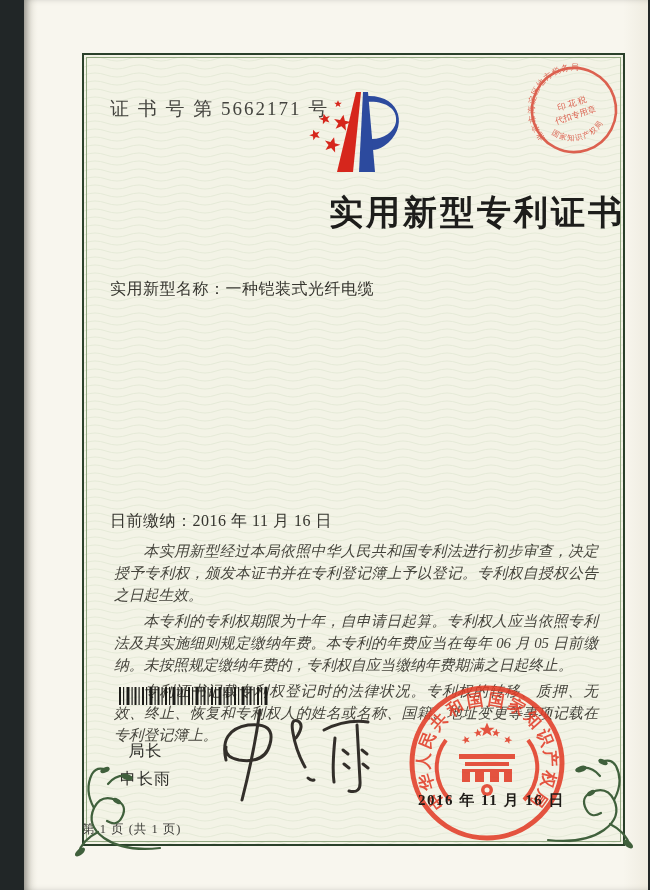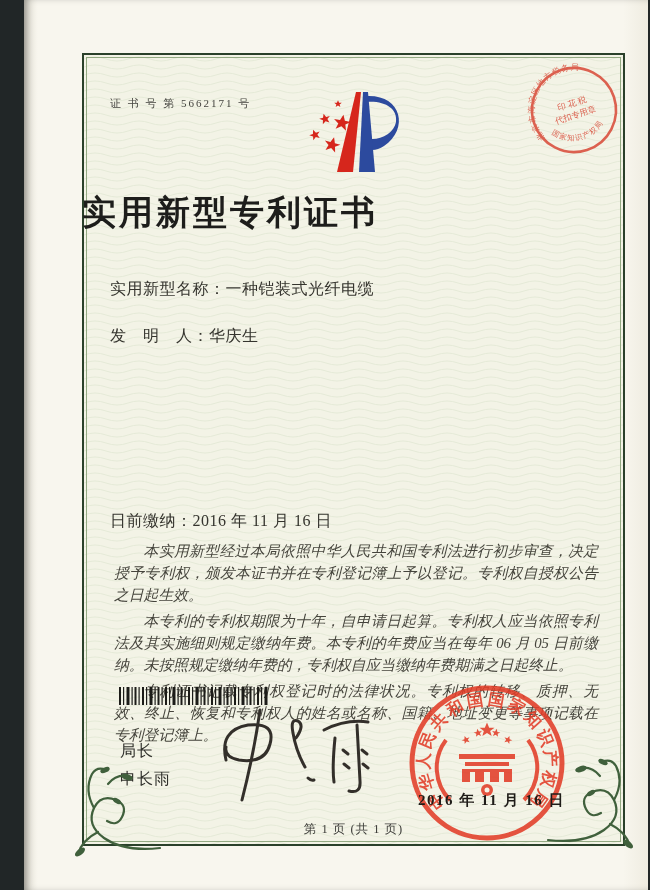--- a/index.html
+++ b/index.html
@@ -16,53 +16,53 @@
   .frame{
     position:absolute;left:58px;top:53px;width:543px;height:793px;
     border:2px solid #2a402a;background:#f3f3e6;box-sizing:border-box;
   }
   .frame-inner{
     position:absolute;left:2px;top:2px;right:2px;bottom:2px;
     border:1px solid #93a982;
   }
   .guilloche{position:absolute;left:0;top:0;width:100%;height:100%;opacity:.55;}
   .cert-no{
-    position:absolute;left:86px;top:96px;font-size:11px;letter-spacing:2px;
+    position:absolute;left:86px;top:96px;font-size:19px;letter-spacing:2px;
     color:#44443f;
   }
   .logo{position:absolute;left:280px;top:88px;}
   .tax-stamp{position:absolute;left:502px;top:62px;transform:rotate(-18deg);opacity:.85;}
   .title{
-    position:absolute;left:58px;top:190px;width:543px;text-align:left;
+    position:absolute;left:58px;top:190px;width:543px;text-align:right;
     font-size:34px;font-weight:600;letter-spacing:3px;color:#1d1d1b;
   }
   .field-row{
     position:absolute;left:86px;font-size:16px;color:#35342e;letter-spacing:.5px;
     white-space:pre;
     text-align:right;
   }
   .paragraphs{
     position:absolute;left:86px;top:536px;width:492px;
     font-size:14.8px;line-height:22px;color:#45443c;font-style:italic;
     text-align:justify;
   }
   .paragraphs p{margin:4px;text-indent:2em;font-family:Liberation Serif, serif;}
   .barcode{position:absolute;left:95px;top:687px;}
   .signer{
     position:absolute;left:96px;top:737px;font-size:16px;line-height:28px;
-    color:#2e2e2a;letter-spacing:1px;font-family:"Liberation Sans","DejaVu Sans",sans-serif;
+    color:#2e2e2a;letter-spacing:1px;font-family:"Liberation Sans","DejaVu Sans",sans-serif;text-align:center;
   }
   .signature{position:absolute;left:180px;top:698px;}
   .big-seal{position:absolute;left:378px;top:678px;opacity:.88;}
   .seal-date{
     position:absolute;left:394px;top:791px;font-size:15px;color:#1f1c18;
     letter-spacing:1.5px;z-index:5;font-weight:600;white-space:pre;
   }
   .footer{
-    position:absolute;left:58px;top:821px;width:543px;text-align:center;
+    position:absolute;left:58px;top:821px;width:543px;
     font-size:12.5px;color:#3c3c38;letter-spacing:1px;
   }
   .flourish{position:absolute;z-index:3;}
   .fl-bl{left:40px;top:760px;}
   .fl-br{left:522px;top:752px;transform:scaleX(-1);}
 </style>
 </head>
 <body>
 
 <div class="paper">
@@ -109,21 +109,20 @@
     <text font-size="7.5" fill="#d84836" letter-spacing="1">
       <textPath href="#taxBot" startOffset="2">国家知识产权局</textPath>
     </text>
     <text x="48" y="44" font-size="8.5" fill="#d84836" text-anchor="middle">印 花 税</text>
     <text x="48" y="56" font-size="8.5" fill="#d84836" text-anchor="middle">代扣专用章</text>
   </svg>
 
   <div class="title">实用新型专利证书</div>
 
   <div class="field-row" style="top:279px"><span>实用新型名称：</span><span>一种铠装式光纤电缆</span></div>
-  <div class="field-row" style="top:326px"><span>发　明　人：</span><span>华庆生</span></div>
   <div class="field-row" style="top:511px"><span>日前缴纳：</span><span>2016 年 11 月 16 日</span></div>
 
   <div class="paragraphs">
     <p>本实用新型经过本局依照中华人民共和国专利法进行初步审查，决定授予专利权，颁发本证书并在专利登记簿上予以登记。专利权自授权公告之日起生效。</p>
     <p>本专利的专利权期限为十年，自申请日起算。专利权人应当依照专利法及其实施细则规定缴纳年费。本专利的年费应当在每年 06 月 05 日前缴纳。未按照规定缴纳年费的，专利权自应当缴纳年费期满之日起终止。</p>
     <p>专利证书记载专利权登记时的法律状况。专利权的转移、质押、无效、终止、恢复和专利权人的姓名或名称、国籍、地址变更等事项记载在专利登记簿上。</p>
   </div>
 
   <svg class="barcode" width="150" height="18" viewBox="0 0 150 18">
     <defs>

